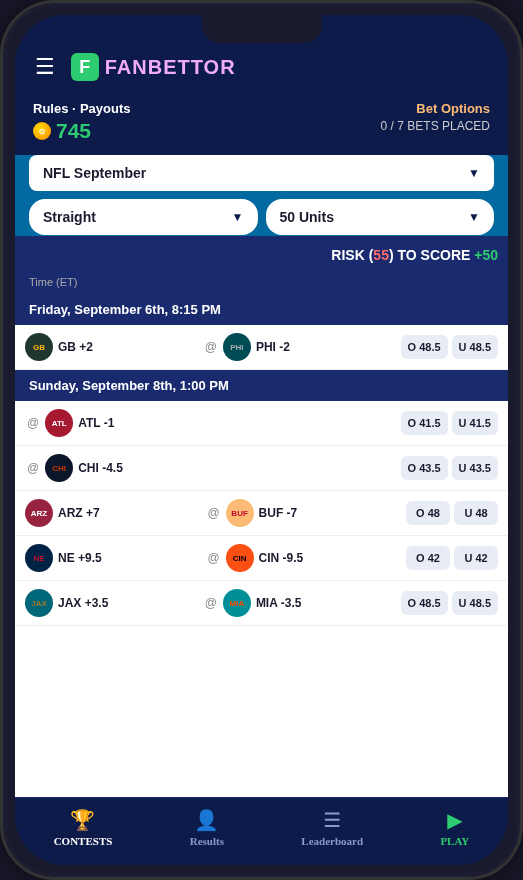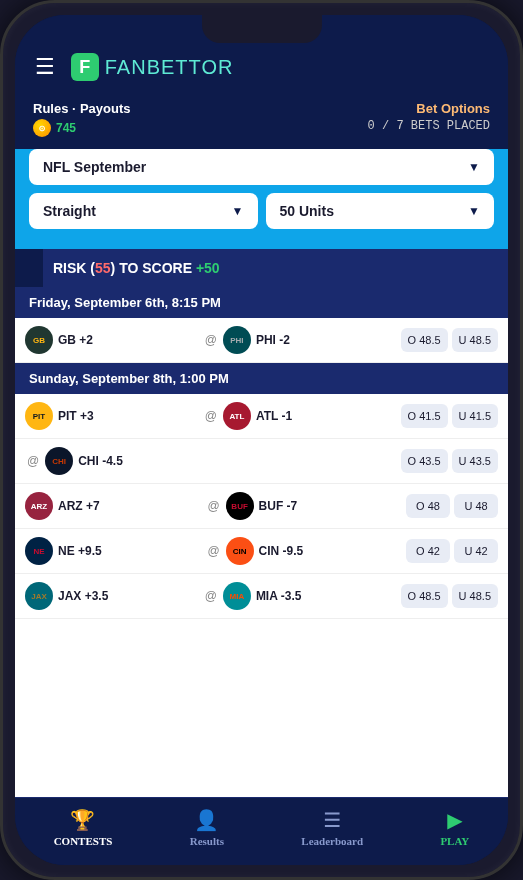--- a/index.html
+++ b/index.html
@@ -74,23 +74,23 @@
       font-weight: 900;
       font-size: 18px;
       width: 28px;
       height: 28px;
       border-radius: 6px;
       display: flex;
       align-items: center;
       justify-content: center;
     }
     .logo-text {
-      color: #5eead4;
+      color: #f0abfc;
       font-size: 20px;
-      font-weight: 400;
+      font-weight: 700;
       letter-spacing: 1px;
     }
     
     .info-bar {
       background: #0d1b4b;
       padding: 8px 18px 12px;
       display: flex;
       justify-content: space-between;
       align-items: flex-start;
     }
@@ -112,83 +112,81 @@
       border-radius: 50%;
       display: flex;
       align-items: center;
       justify-content: center;
       font-size: 8px;
       color: white;
       font-weight: bold;
     }
     .coins-amount {
       color: #2ecc71;
-      font-size: 12px;
+      font-size: 21px;
       font-weight: 700;
     }
     .bet-options-section {
       text-align: right;
     }
     .bet-options-label {
       color: #fdba74;
       font-size: 13px;
       font-weight: 600;
     }
     .bets-placed {
       color: #ccc;
       font-size: 12px;
       margin-top: 3px;
-      font-family: Liberation Mono, monospace;
     }
     
     .dropdowns-area {
-      background: #0ea5e9;
-      padding: 0 14px 20px;
+      background: #0369a1;
+      padding: 0 14px 1px;
       display: flex;
       flex-direction: column;
       gap: 8px;
     }
     .dropdown-full {
       background: white;
       border-radius: 8px;
       padding: 10px 14px;
       display: flex;
       justify-content: space-between;
       align-items: center;
       cursor: pointer;
     }
     .dropdown-half-row {
       display: flex;
       gap: 8px;
     }
     .dropdown-half {
       background: white;
-      border-radius: 8px;
+      border-radius: 16px;
       padding: 10px 14px;
       display: flex;
       justify-content: space-between;
       align-items: center;
       cursor: pointer;
       flex: 1;
     }
     .dropdown-text {
       font-size: 14px;
       font-weight: 600;
       color: #1a1a2e;
     }
     .chevron {
       color: #0d1b4b;
       font-size: 12px;
     }
     
     .risk-bar {
       background: #1a2a6e;
       padding: 10px;
-      text-align: left;
-      margin-left: 28px;
+      text-align: right;
     }
     .risk-text {
       color: white;
       font-size: 14px;
       font-weight: 700;
     }
     .risk-number {
       color: #ff6b6b;
     }
     .score-number {
@@ -246,21 +244,21 @@
     .at-symbol {
       color: #888;
       font-size: 12px;
       padding: 0 2px;
     }
     .bet-btn {
       background: #e8ecf5;
       border-radius: 6px;
       padding: 6px 7px;
       font-size: 11px;
-      font-weight: 400;
+      font-weight: 700;
       color: #1a1a2e;
       cursor: pointer;
       min-width: 44px;
       text-align: center;
     }
     
     .bottom-nav {
       background: #0d1b4b;
       display: flex;
       justify-content: space-around;
@@ -343,20 +341,21 @@
           <div class="dropdown-half">
             <span class="dropdown-text">50 Units</span>
             <span class="chevron">▼</span>
           </div>
         </div>
       </div>
 
       <div class="risk-bar">
         <span class="risk-text">RISK (<span class="risk-number">55</span>) TO SCORE <span class="score-number">+50</span></span>
       </div>
+      <div class="time-et">Time (ET)</div>
 
       <div class="games-list" id="games-container">
       <div class="day-header">Friday, September 6th, 8:15 PM</div>
           <div class="game-row">
       <div class="team-block">
         <div class="team-logo" style="background:#203731; color:#FFB612; font-size:8px;">
           GB
         </div>
         <span class="team-spread">GB +2</span>
       </div>
@@ -365,26 +364,20 @@
         <div class="team-logo" style="background:#004C54; color:#A5ACAF; font-size:8px;">
           PHI
         </div>
         <span class="team-spread">PHI -2</span>
       </div>
       <div class="bet-btn">O 48.5</div>
       <div class="bet-btn">U 48.5</div>
     </div>
           <div class="day-header">Sunday, September 8th, 1:00 PM</div>
           <div class="game-row">
-      <div class="team-block">
-        <div class="team-logo" style="background:#FFB612; color:#101820; font-size:8px;">
-          PIT
-        </div>
-        <span class="team-spread">PIT +3</span>
-      </div>
       <span class="at-symbol">@</span>
       <div class="team-block">
         <div class="team-logo" style="background:#A71930; color:white; font-size:8px;">
           ATL
         </div>
         <span class="team-spread">ATL -1</span>
       </div>
       <div class="bet-btn">O 41.5</div>
       <div class="bet-btn">U 41.5</div>
     </div>
@@ -401,21 +394,21 @@
     </div>
           <div class="game-row">
       <div class="team-block">
         <div class="team-logo" style="background:#97233F; color:white; font-size:8px;">
           ARZ
         </div>
         <span class="team-spread">ARZ +7</span>
       </div>
       <span class="at-symbol">@</span>
       <div class="team-block">
-        <div class="team-logo" style="background:#000000; color:#C60C30; font-size:8px;">
+        <div class="team-logo" style="background:#fdba74; color:#C60C30; font-size:8px;">
           BUF
         </div>
         <span class="team-spread">BUF -7</span>
       </div>
       <div class="bet-btn">O 48</div>
       <div class="bet-btn">U 48</div>
     </div>
           <div class="game-row">
       <div class="team-block">
         <div class="team-logo" style="background:#002244; color:#C60C30; font-size:8px;">

